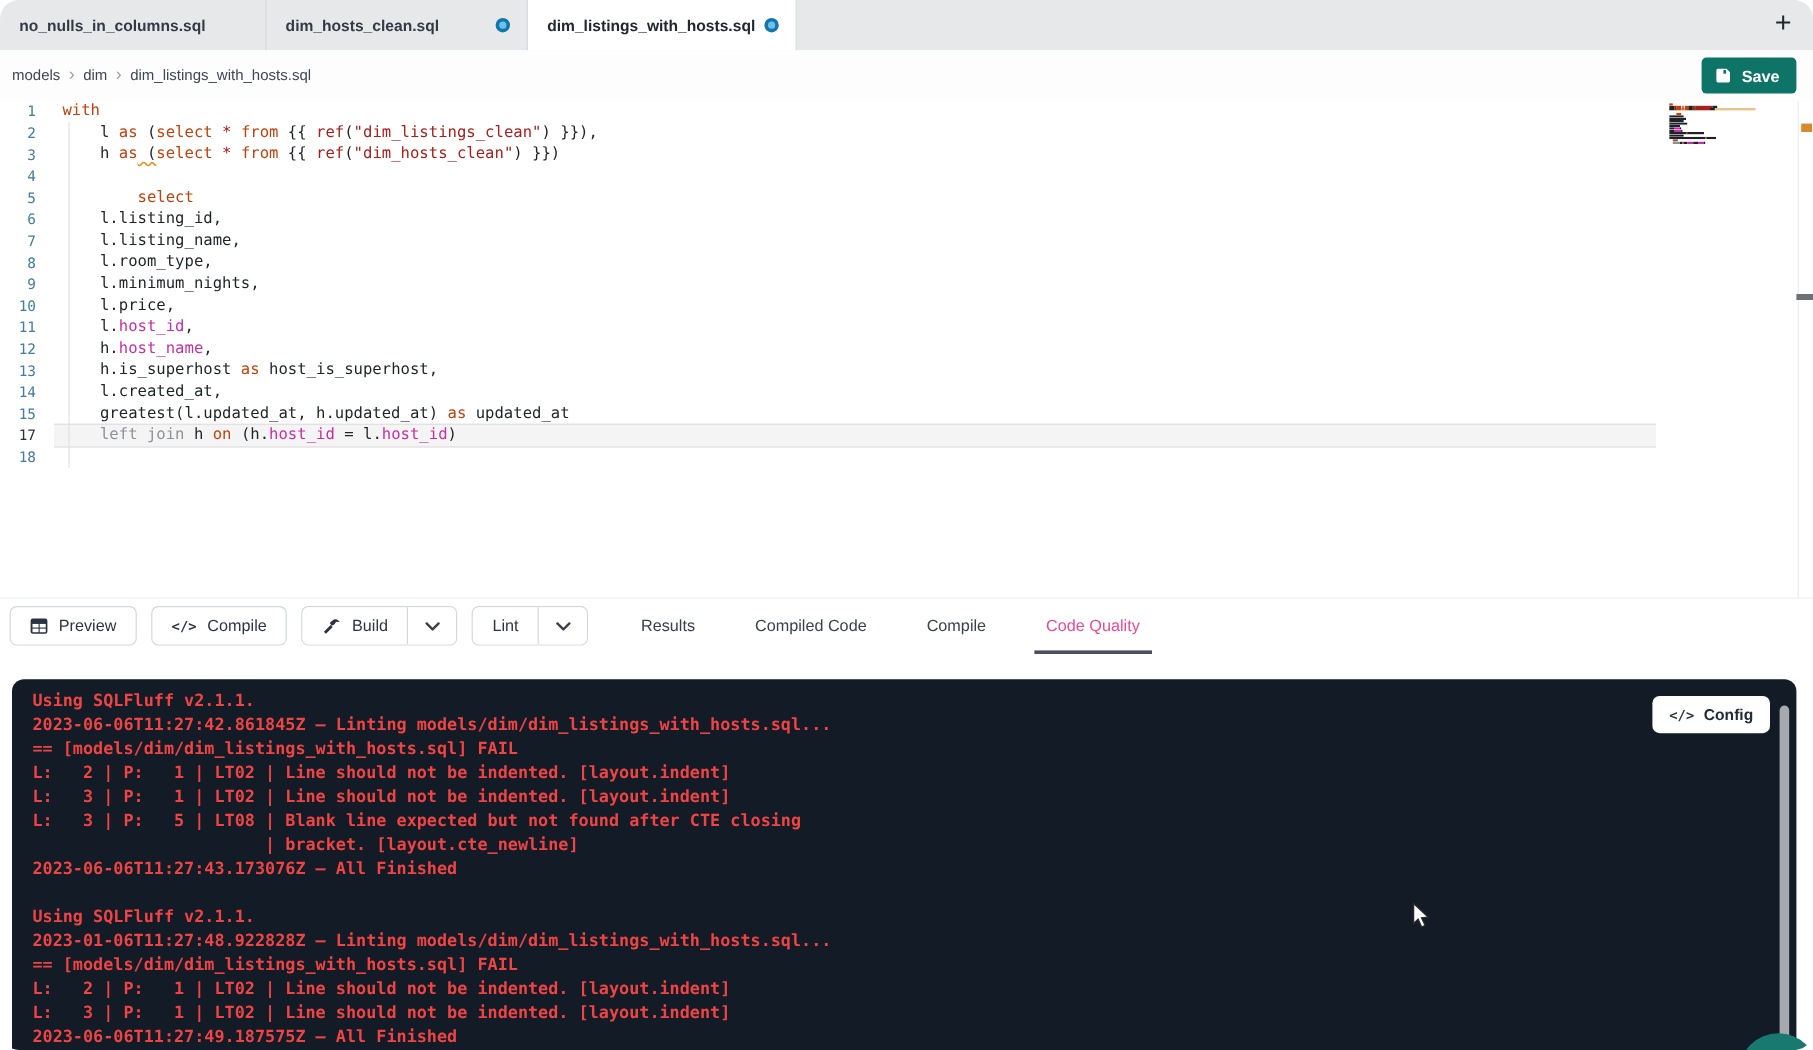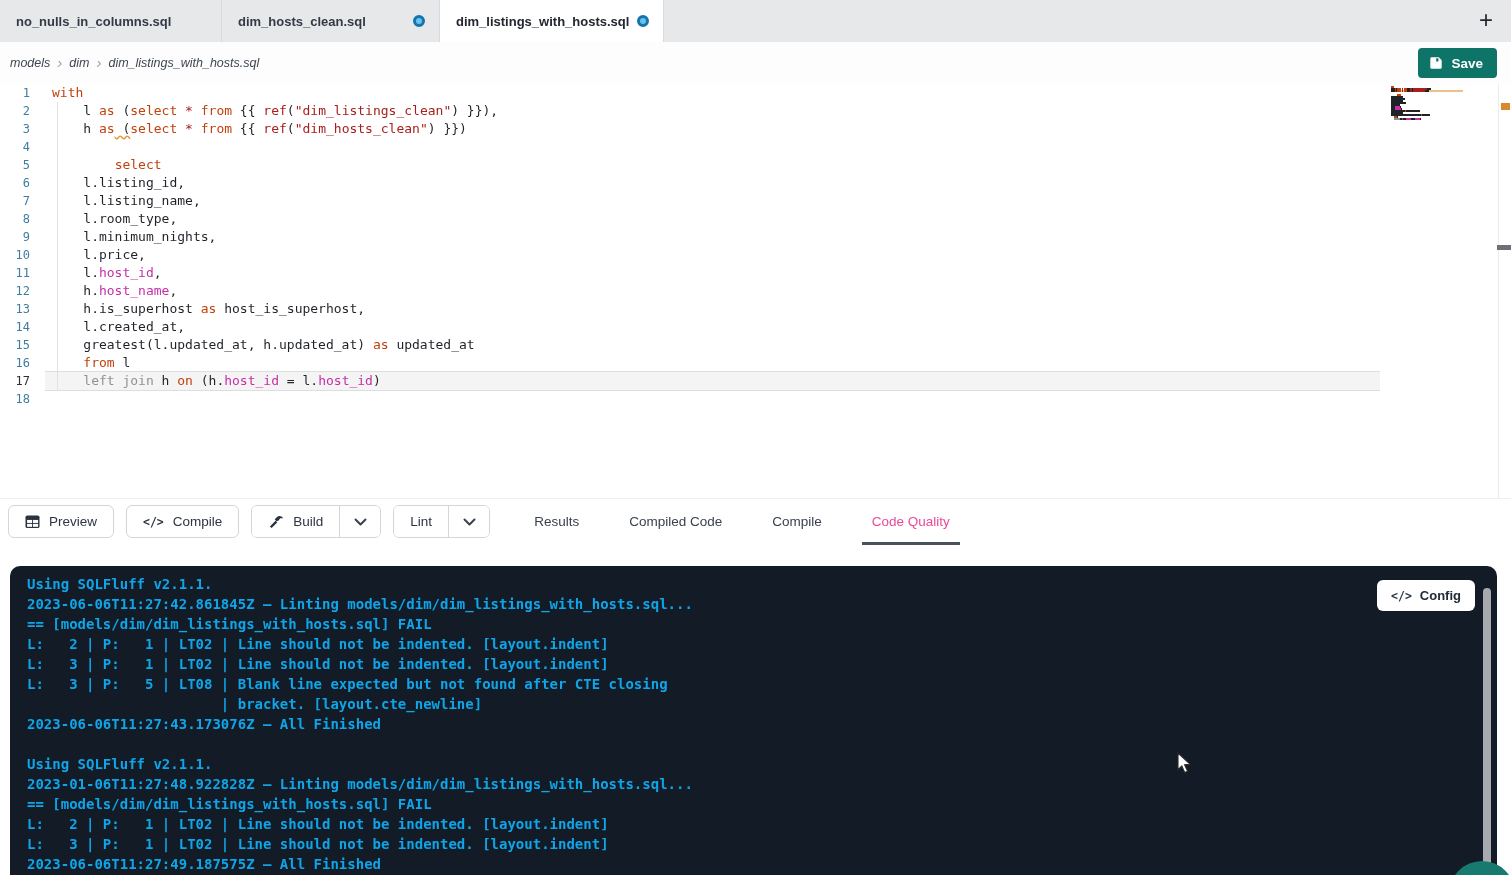--- a/index.html
+++ b/index.html
@@ -1,37 +1,37 @@
 <!DOCTYPE html>
 <html><head>
 <meta charset="utf-8">
 <style>
   * { margin:0; padding:0; box-sizing:border-box; }
   html,body { width:1511px; height:875px; overflow:hidden; background:#fff;
               font-family:"Liberation Sans", sans-serif; }
-  #app { position:relative; width:1511px; height:875px; overflow:hidden; }
+  #app { position:relative; width:1511px; height:875px; overflow:hidden;border-radius:16px; }
 
   
   .tabbar { position:absolute; top:0; left:0; width:1511px; height:42px;
             background:#e7e8ea; display:flex; align-items:stretch; }
   .tabs { display:flex; height:42px; }
   .tab { display:flex; align-items:center; padding:0 14px 0 16px; border-right:1px solid #d8dadd;
          font-size:13px; font-weight:600; color:#333a46; cursor:pointer; white-space:nowrap; }
   .tab-w1{width:222px}.tab-w2{width:224px}.tab-w3{width:218px}.tab-w4{width:224px}
   .tab.active { background:#fff; color:#21262f; }
   .tab .dot { width:12px; height:12px; border-radius:50%; background:#6ac2ea;
               border:3.5px solid #1374ae; margin-left:auto; flex:none; }
   .newtab { position:absolute; right:10px; top:5px; width:30px; height:30px; border:none;
             background:transparent; font-size:24px; font-weight:400; color:#23282f;
             cursor:pointer; line-height:28px; }
 
   
   .saverow { position:absolute; top:42px; left:0; width:1511px; height:42px; background:#fdfdfd; }
   .breadcrumb { position:absolute; left:10px; top:0; height:42px; display:flex; align-items:center;
-                gap:7px; font-size:12.5px; color:#3f4754;font-style:italic; }
+                gap:7px; font-size:12.5px; color:#3f4754; }
   .crumb { cursor:pointer; }
   .crumb-sep { color:#9aa1a9; font-size:15px; line-height:12px; }
   .savebtn { position:absolute; right:14px; top:6px; height:30px; padding:0 14px 0 11px;
              background:#0e7468; border:none; border-radius:4px; color:#fff; font-size:13.5px;
              font-weight:700; display:flex; align-items:center; gap:8px; cursor:pointer;
              font-family:"Liberation Sans",sans-serif; }
 
   
   .editor { position:absolute; top:84px; left:0; width:1511px; height:422px; background:#fff;
             font-family:"DejaVu Sans Mono", monospace; }
@@ -70,21 +70,21 @@
           color:#3a414d; cursor:pointer; padding:0 2px; }
   .rtab.active { color:#ec4899; }
   .rtab.active::after { content:""; position:absolute; left:-8px; right:-8px; bottom:0;
                         height:3px; background:#4a515e; }
 
   
   .terminal { position:absolute; top:566px; left:10px; width:1487px; height:309px;
               background:#131b27; border-radius:10px 10px 0 0; padding:8px 0 0 17px;
               font-family:"DejaVu Sans Mono", monospace; }
   .tline { white-space:pre; font-size:14px; line-height:20px; min-height:20px;
-           color:#0ea5e9; font-weight:600; }
+           color:#ef4444; font-weight:600; }
   .configbtn { position:absolute; top:14px; right:22px; height:31px; padding:0 14px;
                background:#fff; border:none; border-radius:6px; display:flex; align-items:center;
                gap:8px; font-size:13px; font-weight:600; color:#222b38; cursor:pointer;
                font-family:"Liberation Sans",sans-serif; }
   .tscroll { position:absolute; top:22px; right:6px; bottom:0; width:8px;
              background:#a6aaaf; border-radius:5px 5px 0 0; }
 
   .fab { position:absolute; left:1449px; top:861px; width:66px; height:66px; border-radius:50%;
          background:#17796f; border:none; cursor:pointer; }
   .cursor { position:absolute; left:1177px; top:752px; pointer-events:none; }
@@ -181,24 +181,20 @@
           <span class="ln">13</span>
           <span class="code"><span class="tok-p">    h.is_superhost </span><span class="tok-k">as</span><span class="tok-p"> host_is_superhost,</span></span>
         </div>
         <div class="code-row">
           <span class="ln">14</span>
           <span class="code"><span class="tok-p">    l.created_at,</span></span>
         </div>
         <div class="code-row">
           <span class="ln">15</span>
           <span class="code"><span class="tok-p">    greatest(l.updated_at, h.updated_at) </span><span class="tok-k">as</span><span class="tok-p"> updated_at</span></span>
-        </div>
-        <div class="code-row">
-          <span class="ln">16</span>
-          <span class="code"><span class="tok-p">    </span><span class="tok-k">from</span><span class="tok-p"> l</span></span>
         </div>
         <div class="code-row active">
           <span class="ln">17</span>
           <span class="code"><span class="tok-p">    </span><span class="tok-g">left join</span><span class="tok-p"> h </span><span class="tok-k">on</span><span class="tok-p"> (h.</span><span class="tok-m">host_id</span><span class="tok-p"> = l.</span><span class="tok-m">host_id</span><span class="tok-p">)</span></span>
         </div>
         <div class="code-row">
           <span class="ln">18</span>
           <span class="code"></span>
         </div>
       </div>

